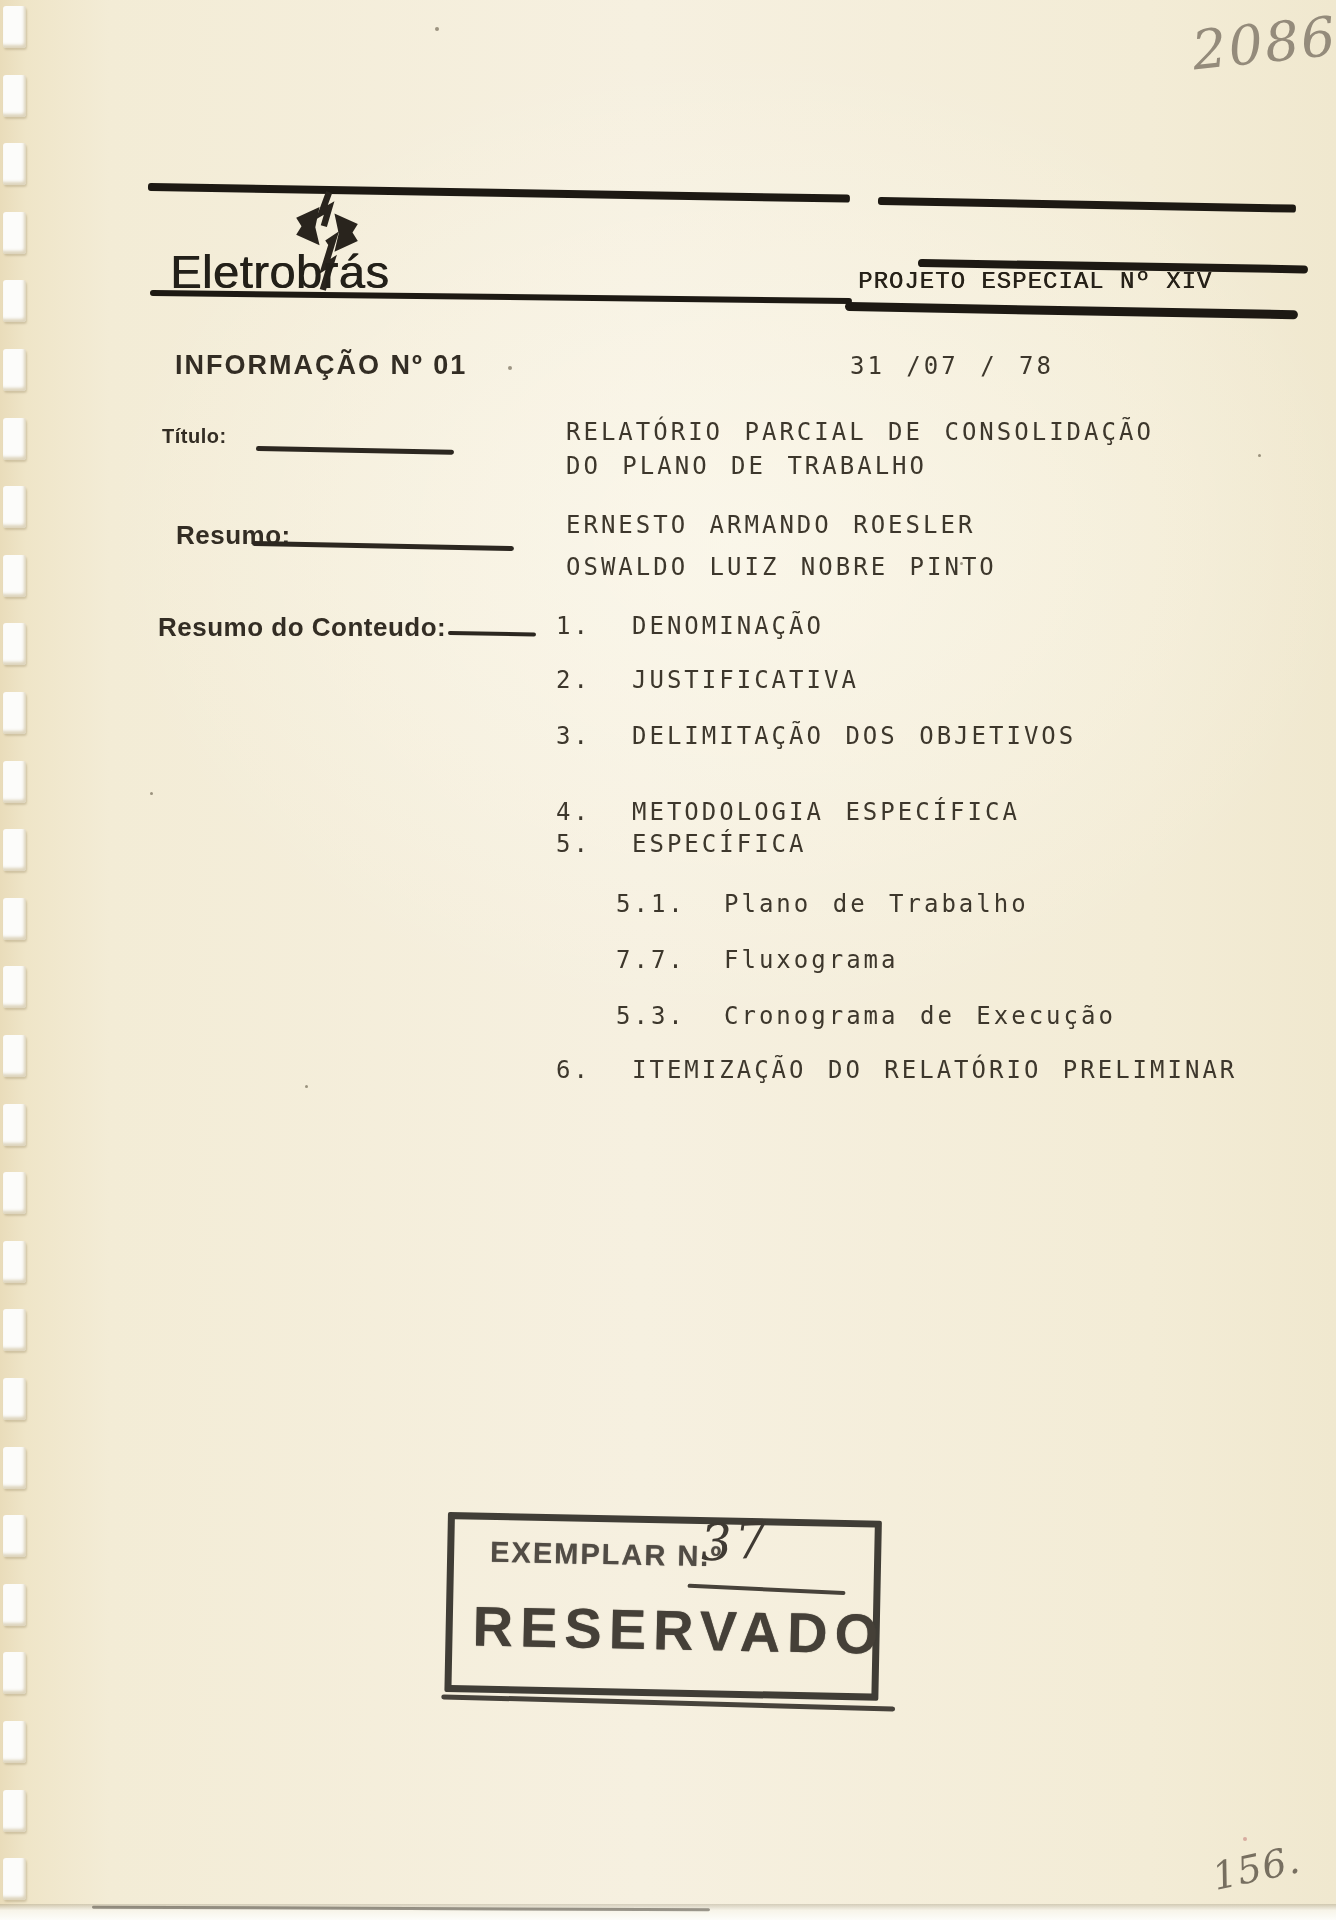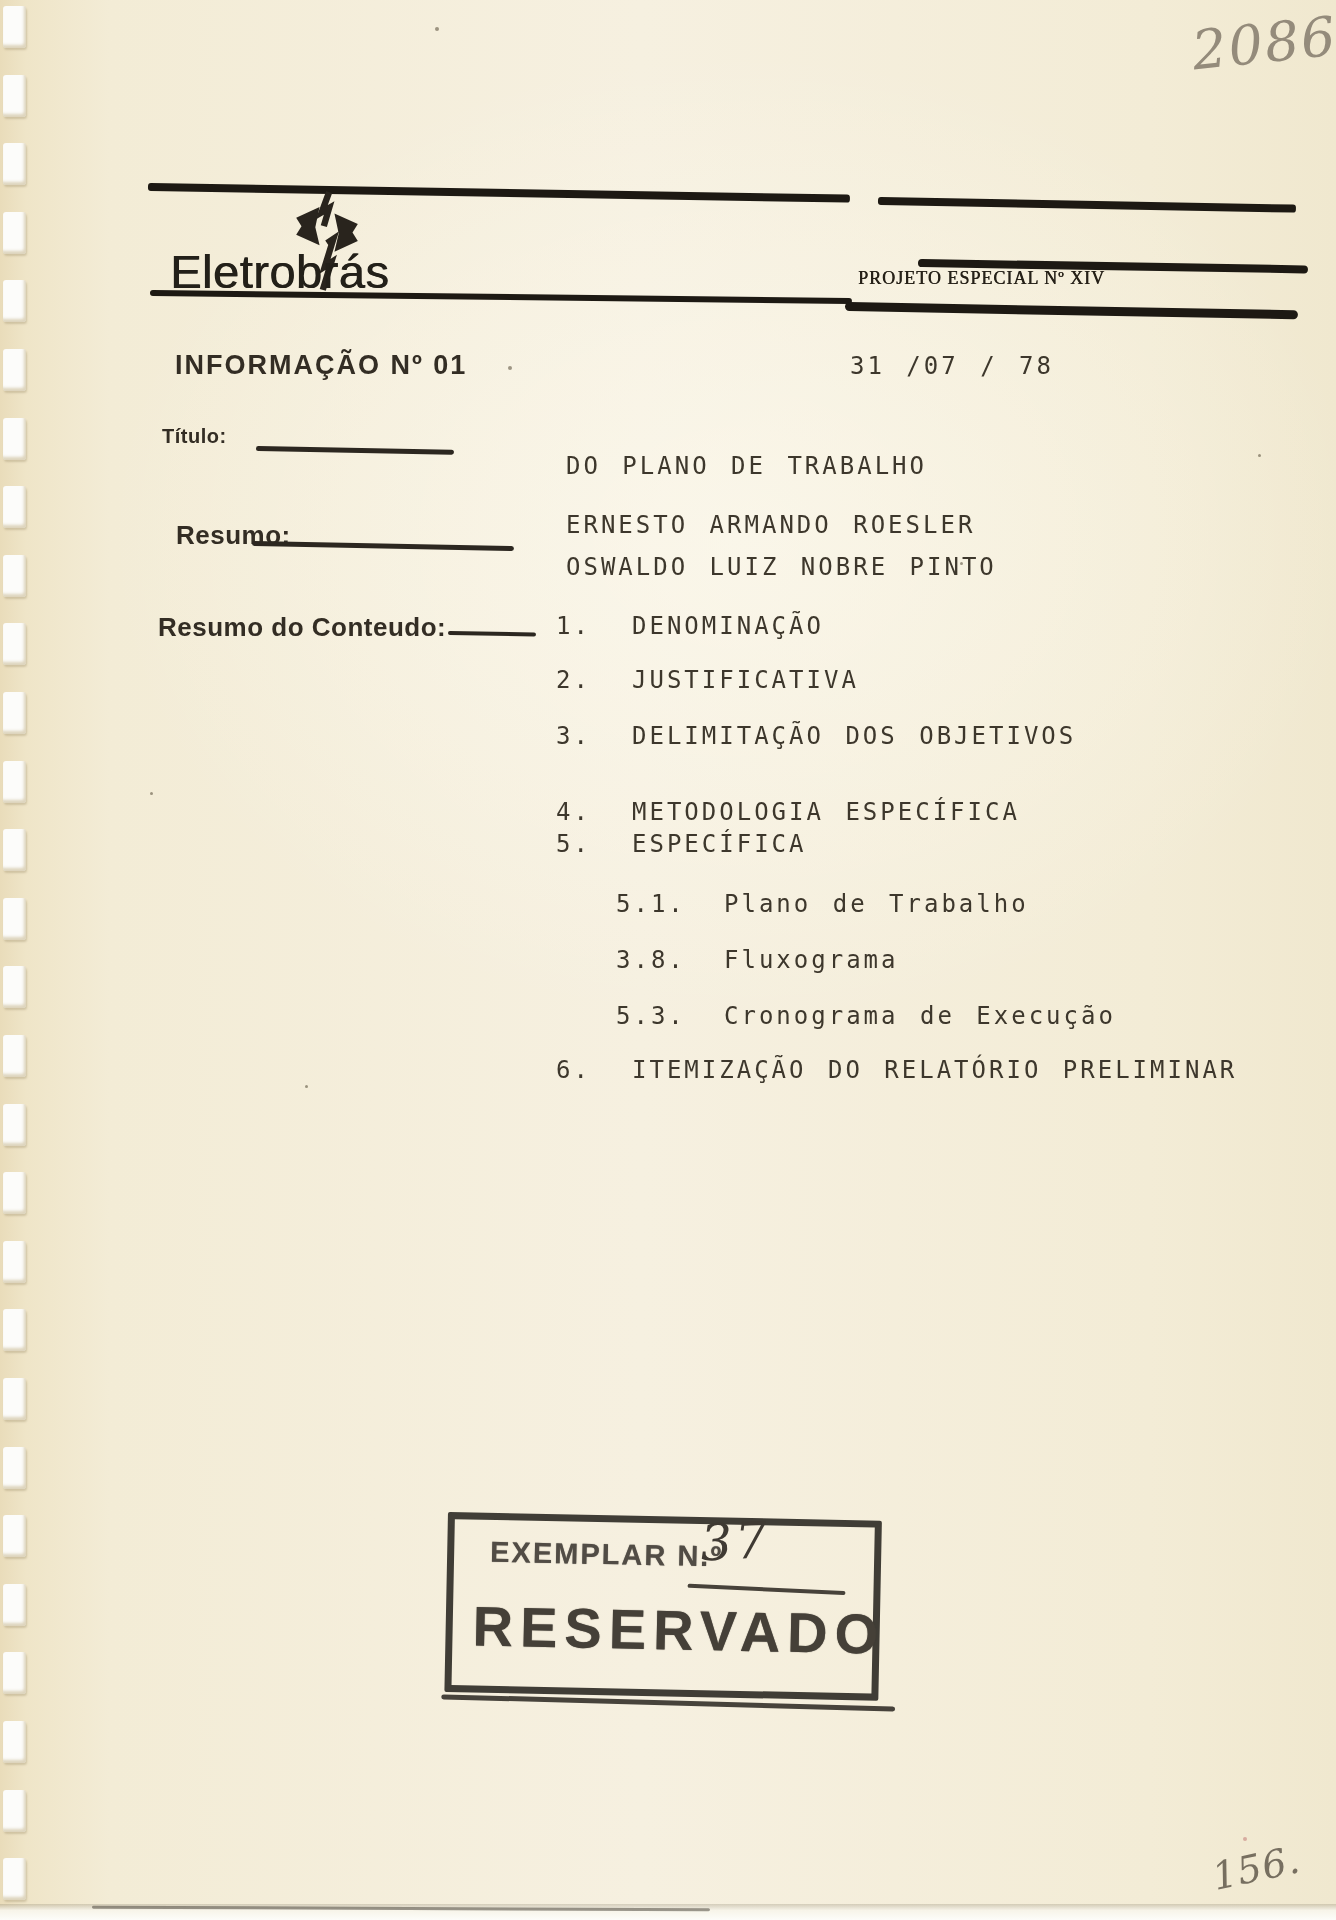--- a/index.html
+++ b/index.html
@@ -29,21 +29,21 @@
   .rule-mid-right  {left:918px;top:259px;width:390px;height:8px;transform:rotate(0.95deg);border-radius:4px;}
   .rule-title-ul   {left:845px;top:302px;width:453px;height:9px;transform:rotate(1.05deg);border-radius:5px;}
   
   .brand{
     left:170px;top:244px;font-size:47px;letter-spacing:.5px;color:#232019;
     text-shadow:.7px 0 0 currentColor;
   }
   .logo{left:288px;top:190px;}
   .projeto{
     left:858px;top:268px;
-    font-family:Liberation Serif, serif;font-size:18px;letter-spacing:1px;
+    font-family:Liberation Mono, monospace;font-size:24px;letter-spacing:1px;
     color:#262118;text-shadow:.5px 0 0 currentColor;white-space:nowrap;
   }
   
   .label{font-weight:700;color:#332d24;letter-spacing:.5px;white-space:nowrap;margin-top:8px;}
   .info-label{left:175px;top:342px;font-size:27px;letter-spacing:2px;}
   .date{left:850px;top:352px;}
   .titulo-label{left:162px;top:417px;font-size:20px;}
   .autor-label {left:176px;top:512px;font-size:26px;}
   .resumo-label{left:158px;top:604px;font-size:26px;}
   .fline{position:absolute;background:#2c2720;height:5px;border-radius:3px;transform-origin:left center;}
@@ -158,38 +158,39 @@
 
   <div class="rule rule-mid-right"></div>
   <div class="abs projeto">PROJETO ESPECIAL Nº XIV</div>
   <div class="rule rule-title-ul"></div>
 
   <div class="abs label info-label">INFORMAÇÃO Nº 01</div>
   <div class="abs typed date">31 /07 / 78</div>
 
   <div class="abs label titulo-label">Título:</div>
   <div class="fline titulo-line"></div>
+  <div class="typed titulo-1">RELATÓRIO PARCIAL DE CONSOLIDAÇÃO</div>
   <div class="typed titulo-2">DO PLANO DE TRABALHO</div>
 
   <div class="abs label autor-label">Resumo:</div>
   <div class="fline autor-line"></div>
   <div class="typed autor-1">ERNESTO ARMANDO ROESLER</div>
   <div class="typed autor-2">OSWALDO LUIZ NOBRE PINTO</div>
 
   <div class="abs label resumo-label">Resumo do Conteudo:</div>
   <div class="fline resumo-line"></div>
 
   <div id="items">
       <div class="typed item" style="top: 612px; left: 556px;"><span style="width: 76px;">1.</span><span>DENOMINAÇÃO</span></div>
       <div class="typed item" style="top: 666px; left: 556px;"><span style="width: 76px;">2.</span><span>JUSTIFICATIVA</span></div>
       <div class="typed item" style="top: 722px; left: 556px;"><span style="width: 76px;">3.</span><span>DELIMITAÇÃO DOS OBJETIVOS</span></div>
       <div class="typed item" style="top: 776px; left: 556px; margin-top: 22px;"><span style="width: 76px;">4.</span><span>METODOLOGIA ESPECÍFICA</span></div>
       <div class="typed item" style="top: 830px; left: 556px;"><span style="width: 76px;">5.</span><span>ESPECÍFICA</span></div>
       <div class="typed item" style="top: 890px; left: 616px;"><span style="width: 108px;">5.1.</span><span>Plano de Trabalho</span></div>
-      <div class="typed item" style="top: 946px; left: 616px;"><span style="width: 108px;">3.8.</span><span>Fluxograma</span></div>
+      <div class="typed item" style="top: 946px; left: 616px;"><span style="width: 108px;">7.7.</span><span>Fluxograma</span></div>
       <div class="typed item" style="top: 1002px; left: 616px;"><span style="width: 108px;">5.3.</span><span>Cronograma de Execução</span></div>
       <div class="typed item" style="top: 1056px; left: 556px;"><span style="width: 76px;">6.</span><span>ITEMIZAÇÃO DO RELATÓRIO PRELIMINAR</span></div>
     </div>
 
   <div class="abs stamp">
     <div class="stamp-label">EXEMPLAR N.º</div>
     <div class="stamp-number hw">37</div>
     <div class="stamp-num-line"></div>
     <div class="stamp-reservado">RESERVADO</div>
   </div>

